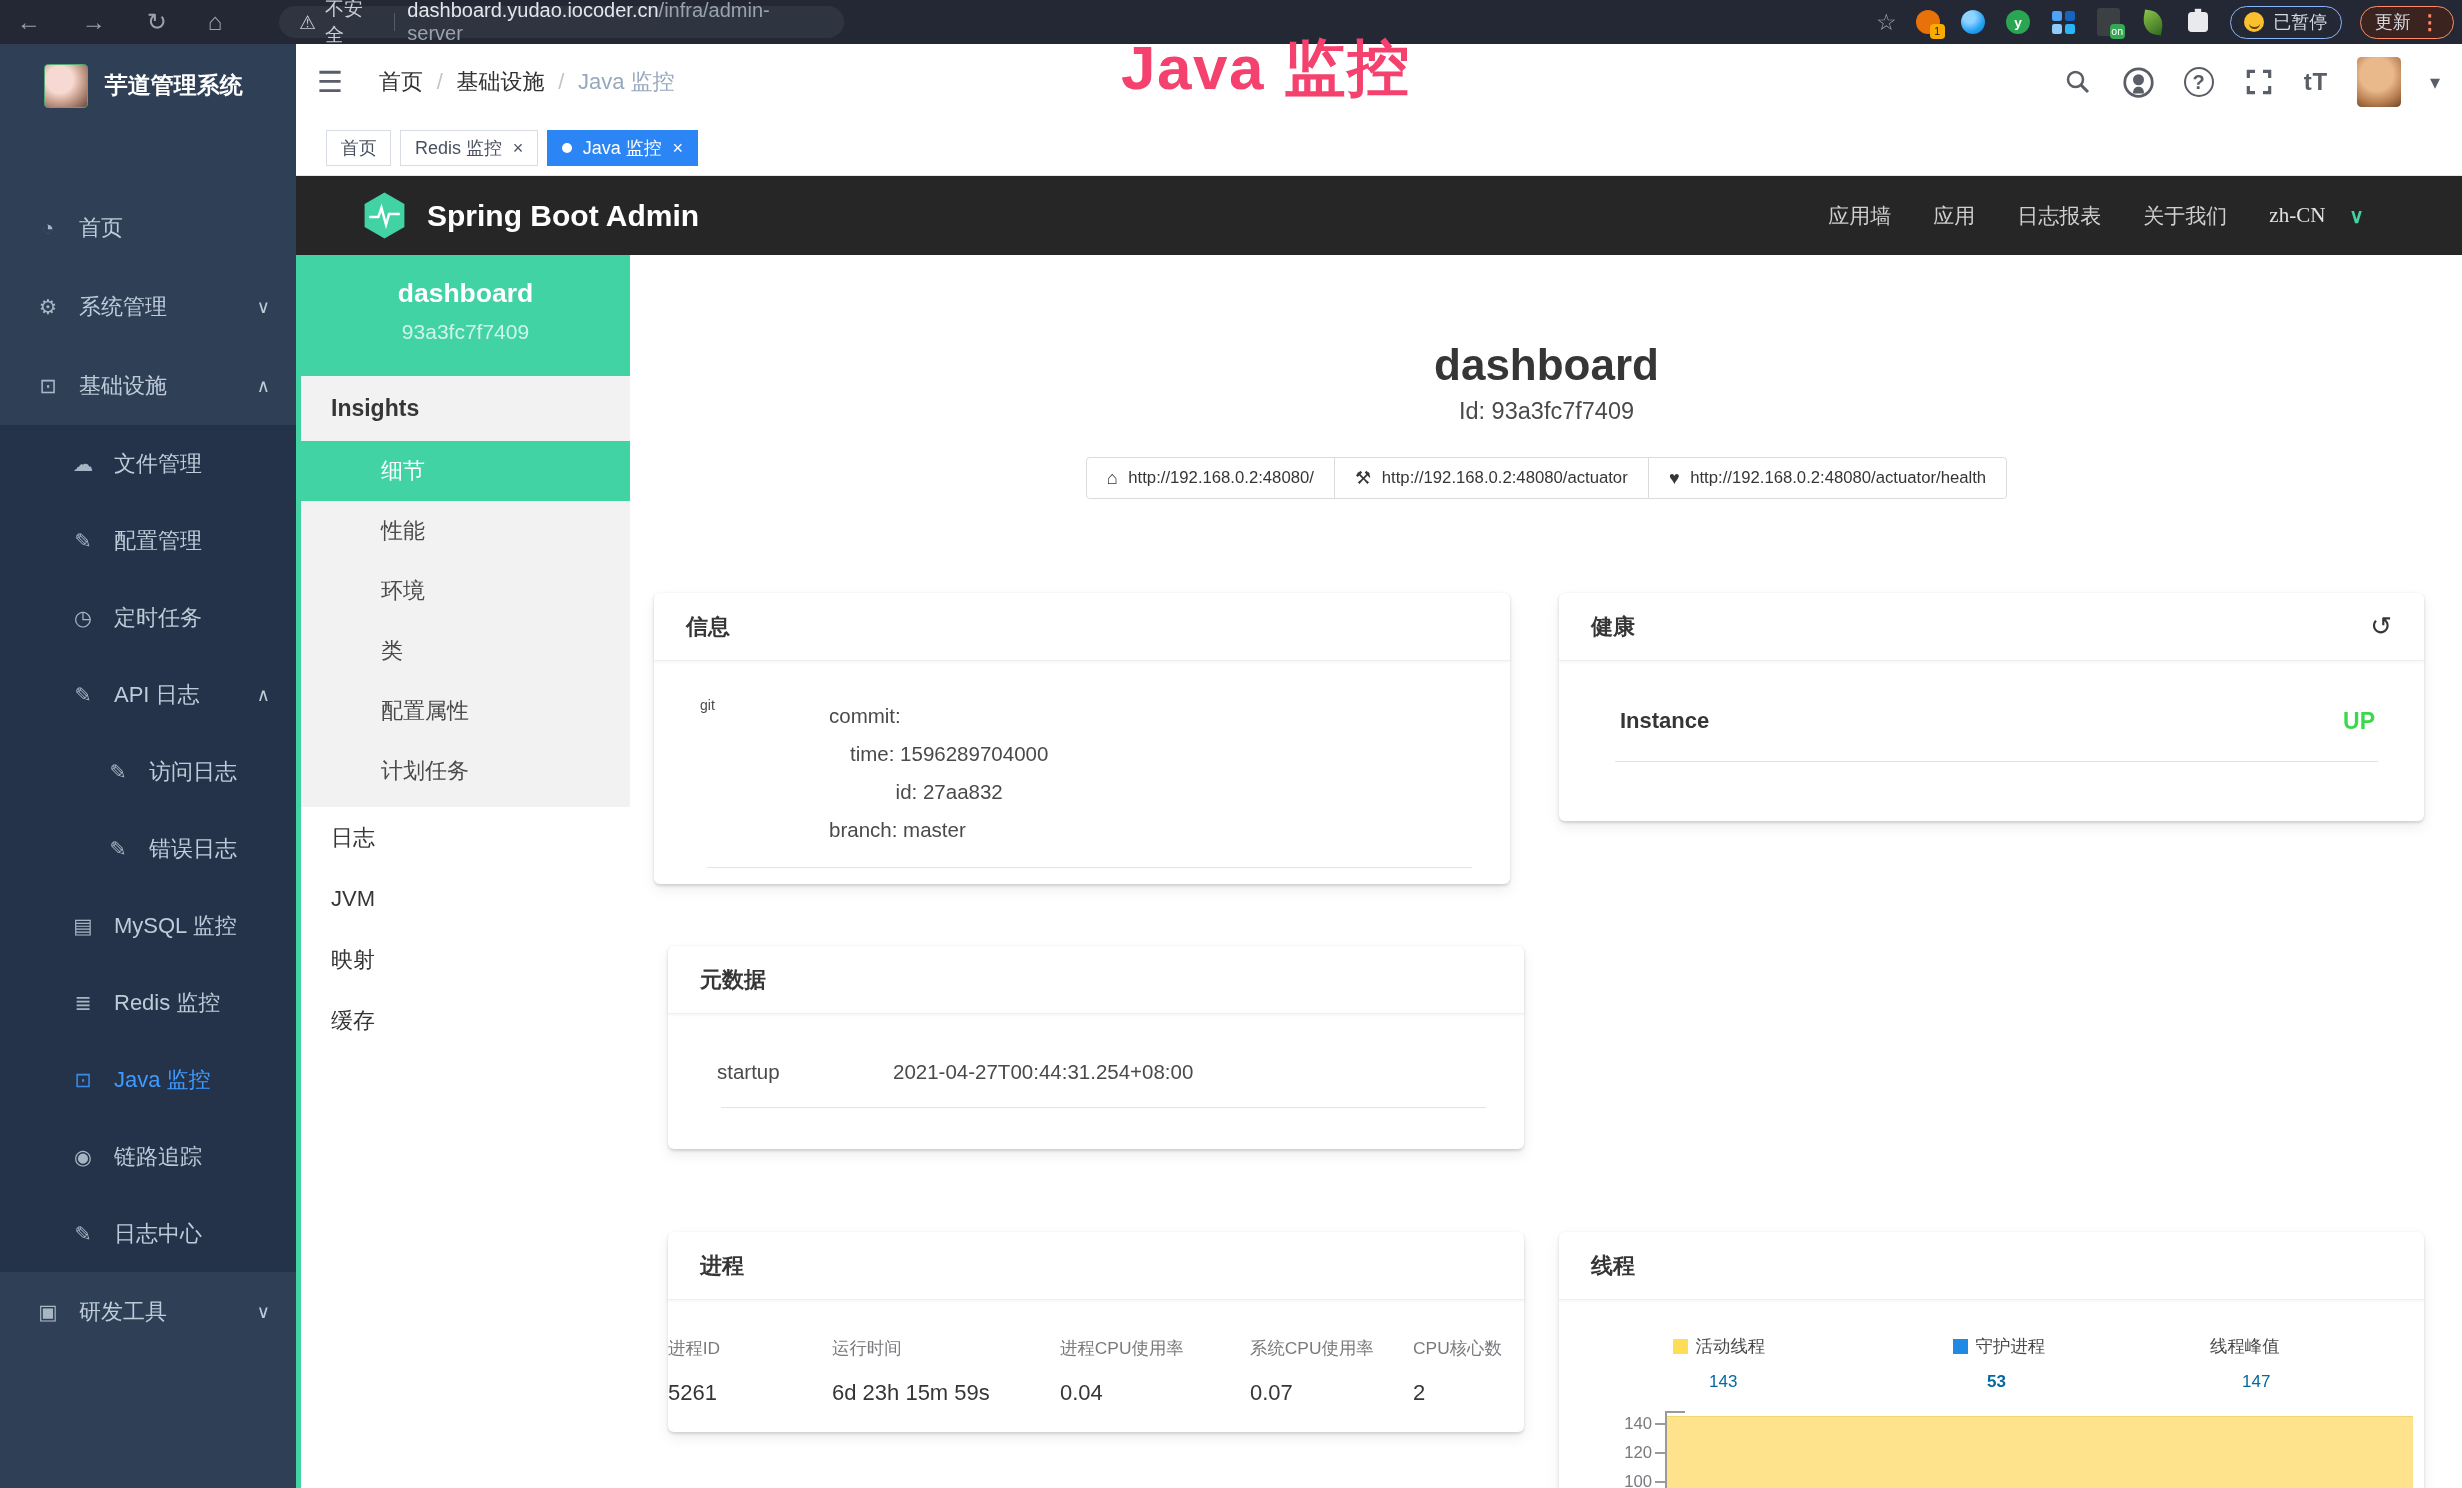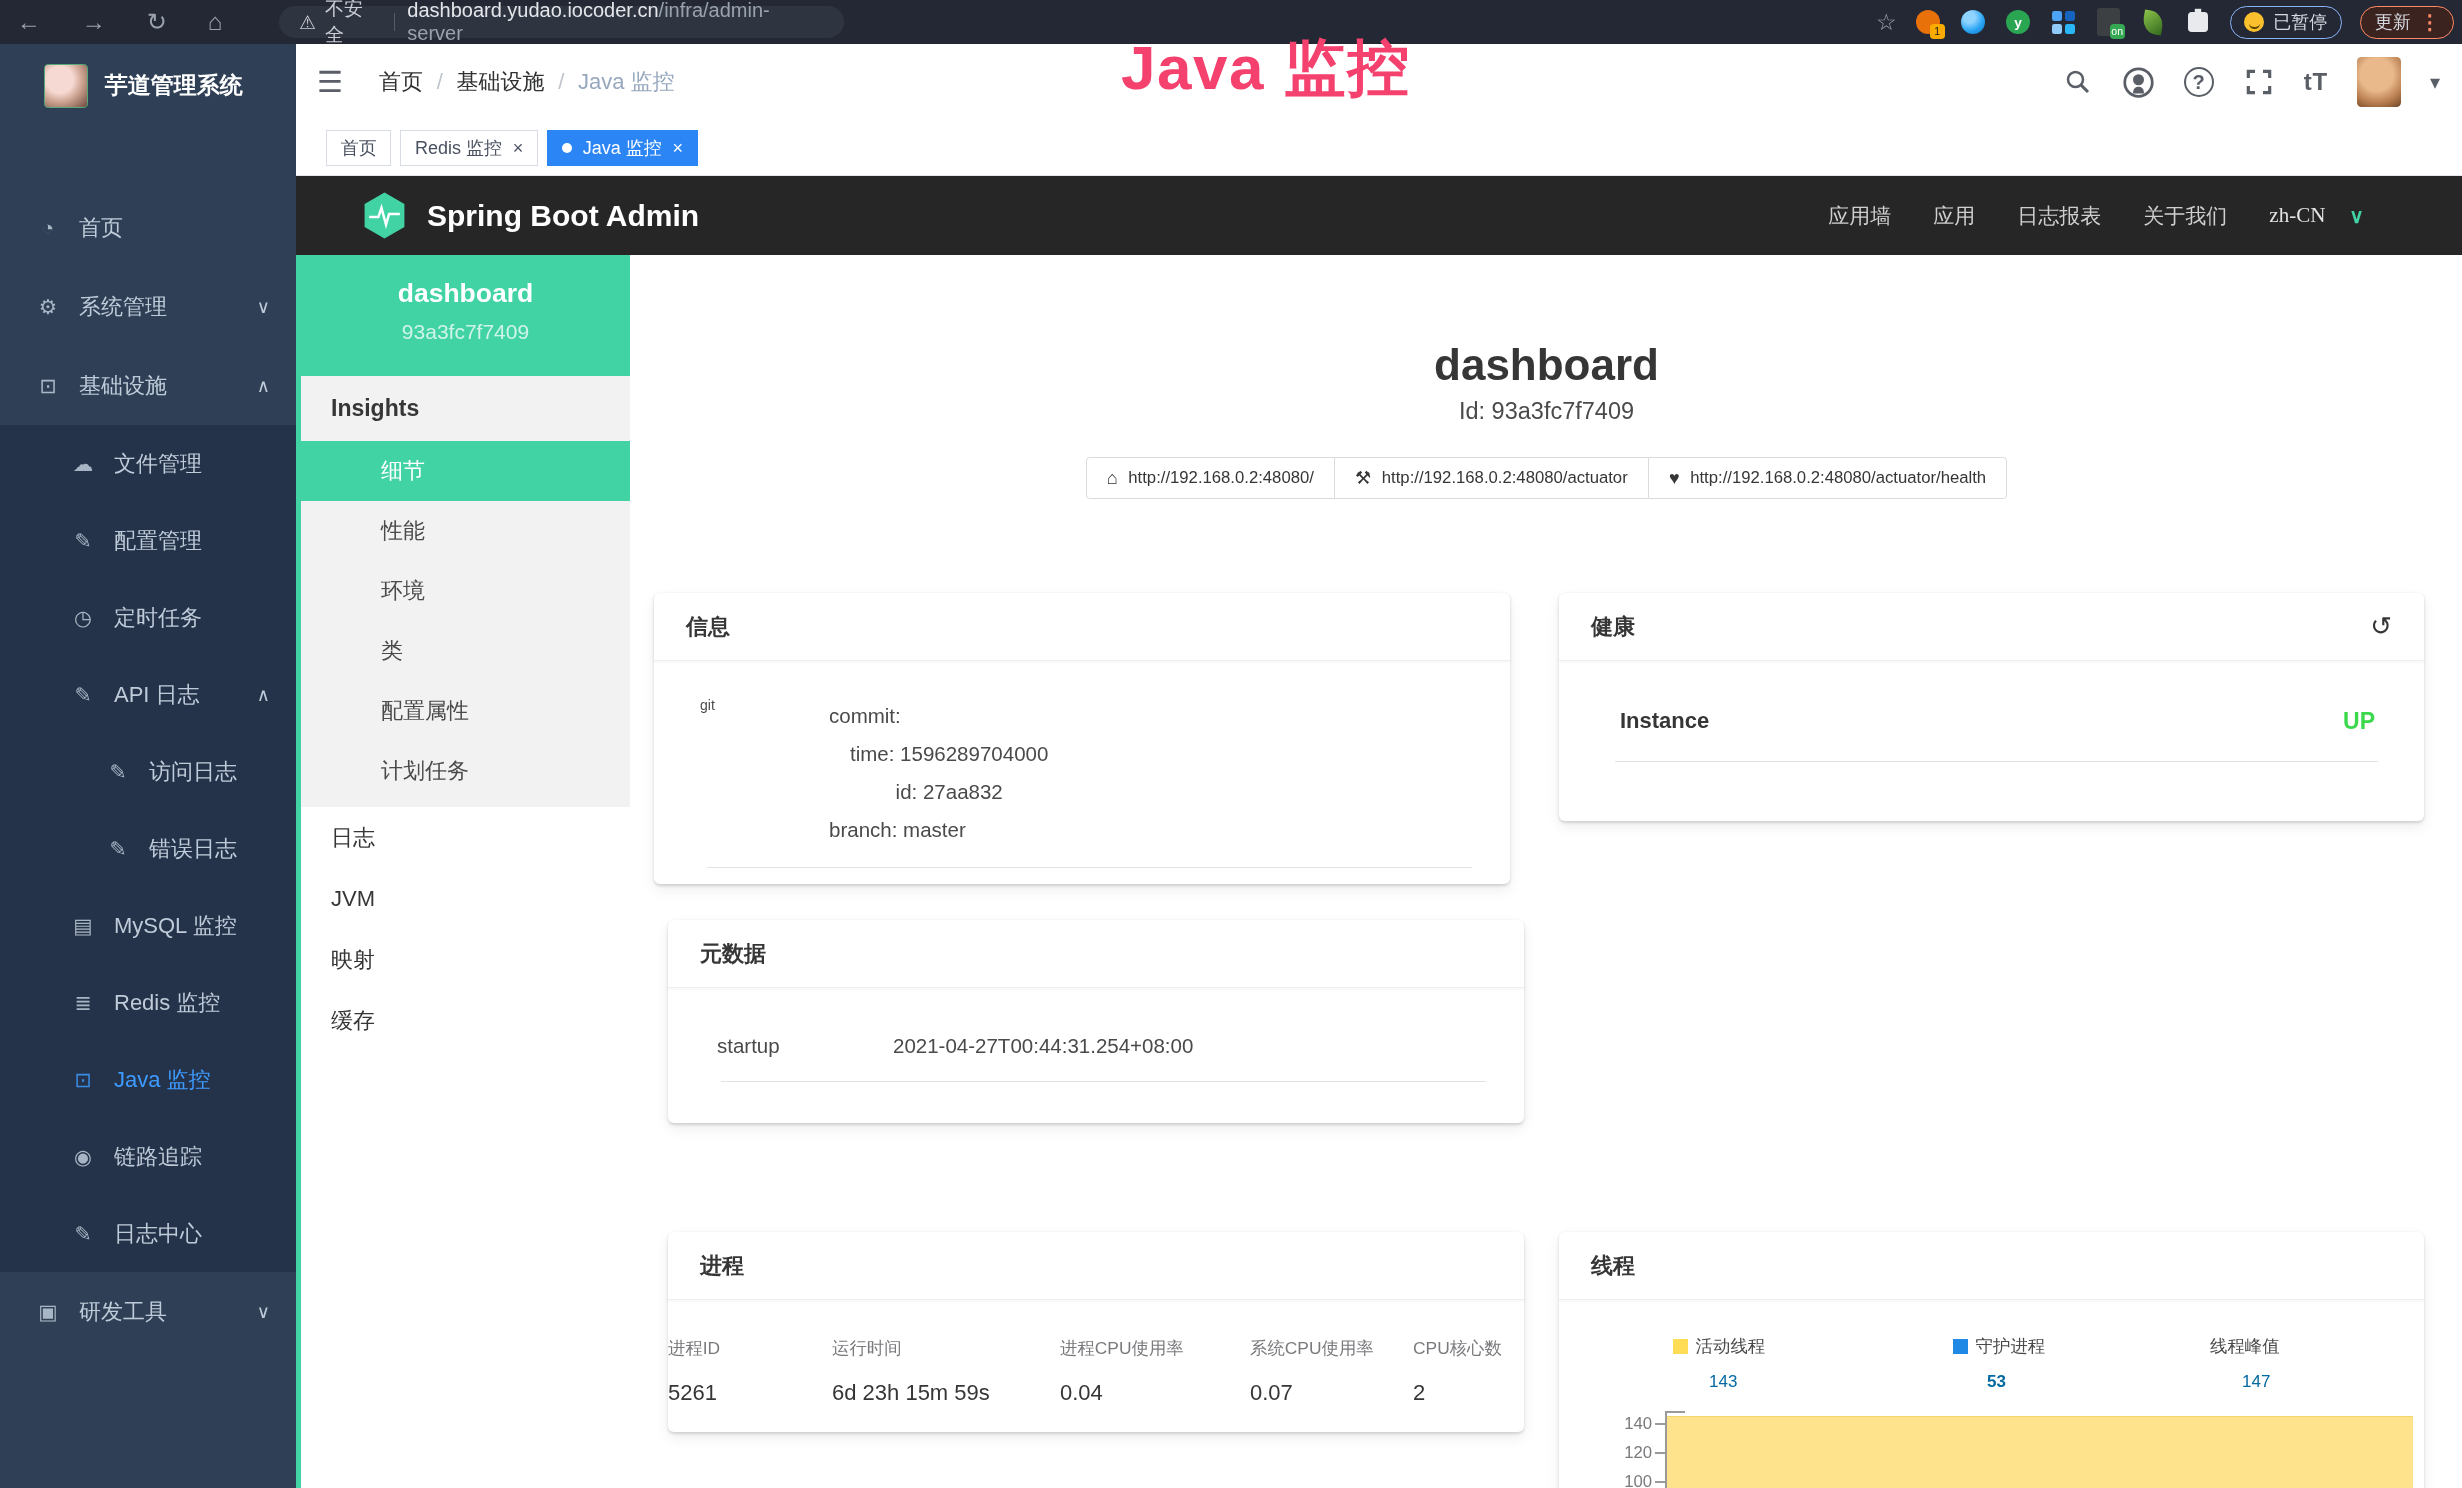--- a/index.html
+++ b/index.html
@@ -125,21 +125,21 @@
   .v .ind { padding-left:21px;text-align:center; }
   .rule { border-top:1.5px solid #e3e3e3; margin:18px 20px 0 9px; }
   .card-info .rule { margin-left:53px; margin-right:38px; }
 
   .card-health { left:929px; top:338px; width:865px; height:228px; }
   .health-row { display:flex; justify-content:space-between; padding:47px 49px 0 61px; }
   .inst { font-size:22px; font-weight:bold; color:#363636; }
   .up { font-size:23px; font-weight:bold; color:#3bd84c; }
   .card-health .rule { margin:26px 46px 0 56px; }
 
-  .card-meta { left:38px; top:665px; width:856px; height:203px; }
+  .card-meta { left:38px; top:691px; width:856px; height:203px; }
   .meta-row { display:flex; padding:46px 0 0 49px; }
   .meta-row .k { width:176px; font-size:20.5px; color:#4a4a4a; }
   .meta-row .v { font-size:20.5px; color:#4a4a4a; }
   .card-meta .rule { margin:23px 38px 0 53px; }
 
   .card-proc { left:38px; top:977px; width:856px; height:200px; }
   .proc-grid { display:grid; grid-template-columns:164px 228px 190px 163px 112px; text-align:left; }
   .proc-h { margin-top:36px; font-size:17.4px; color:#7a7a7e; }
   .proc-v { margin-top:20px; font-size:22px; color:#363636; }
 

